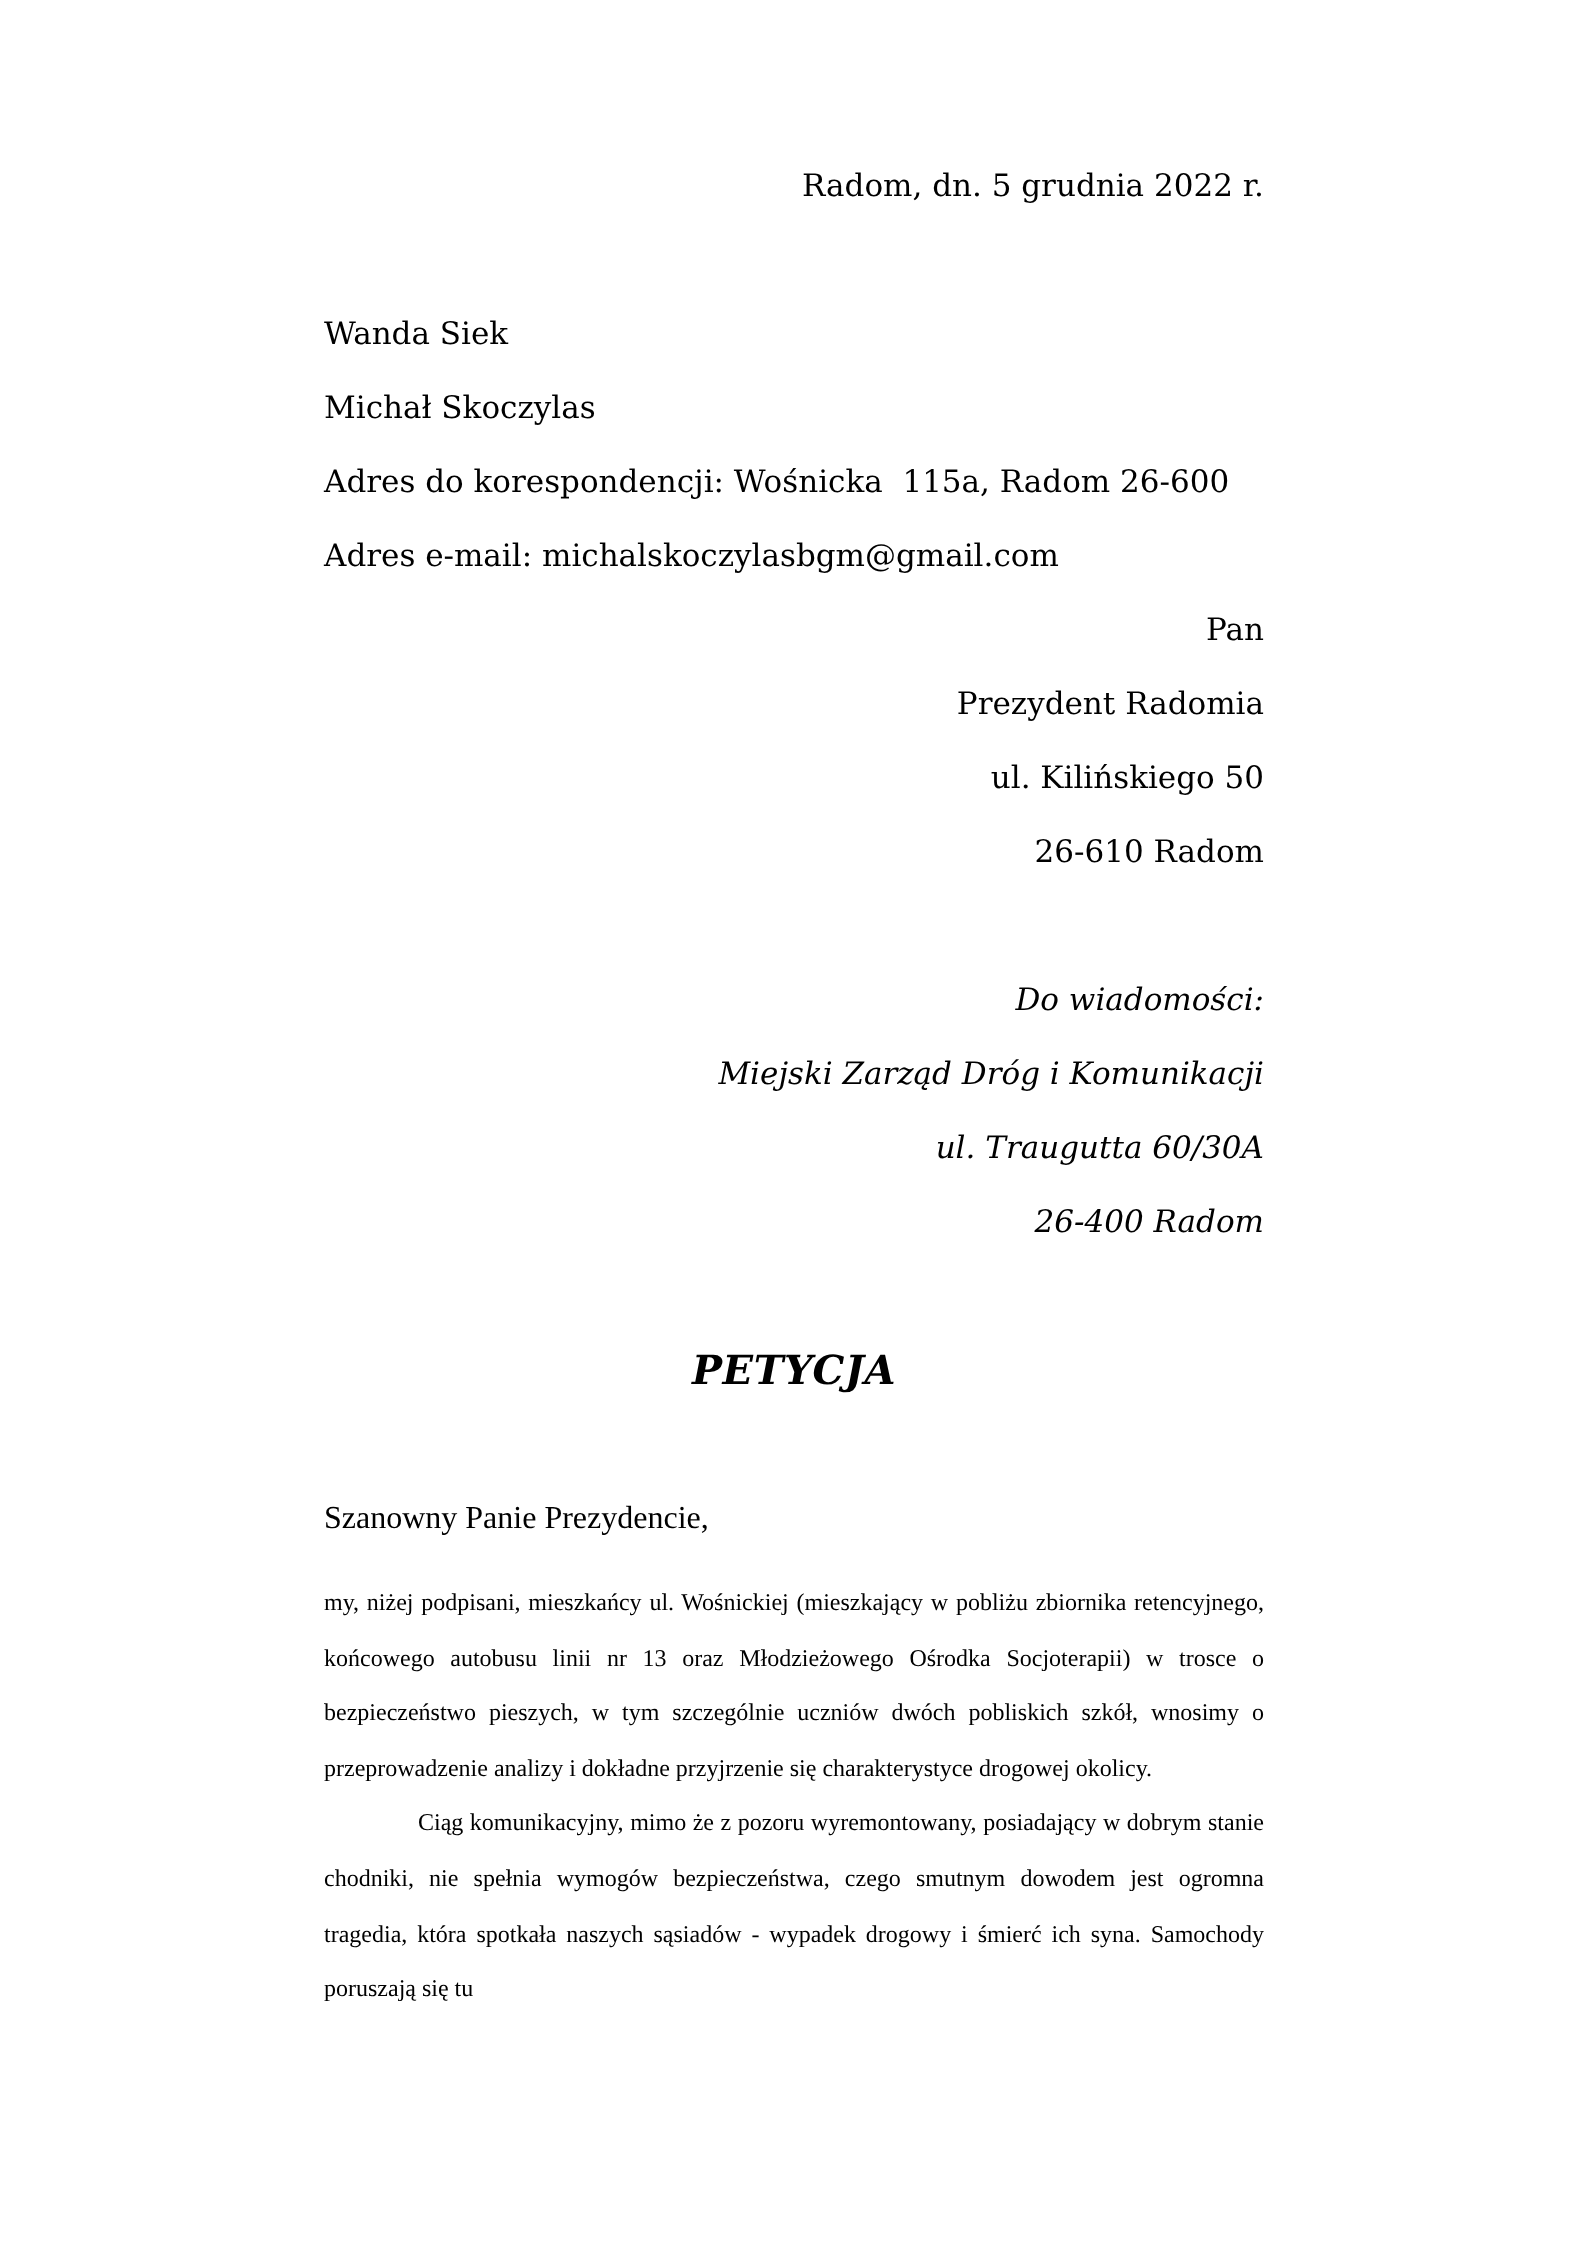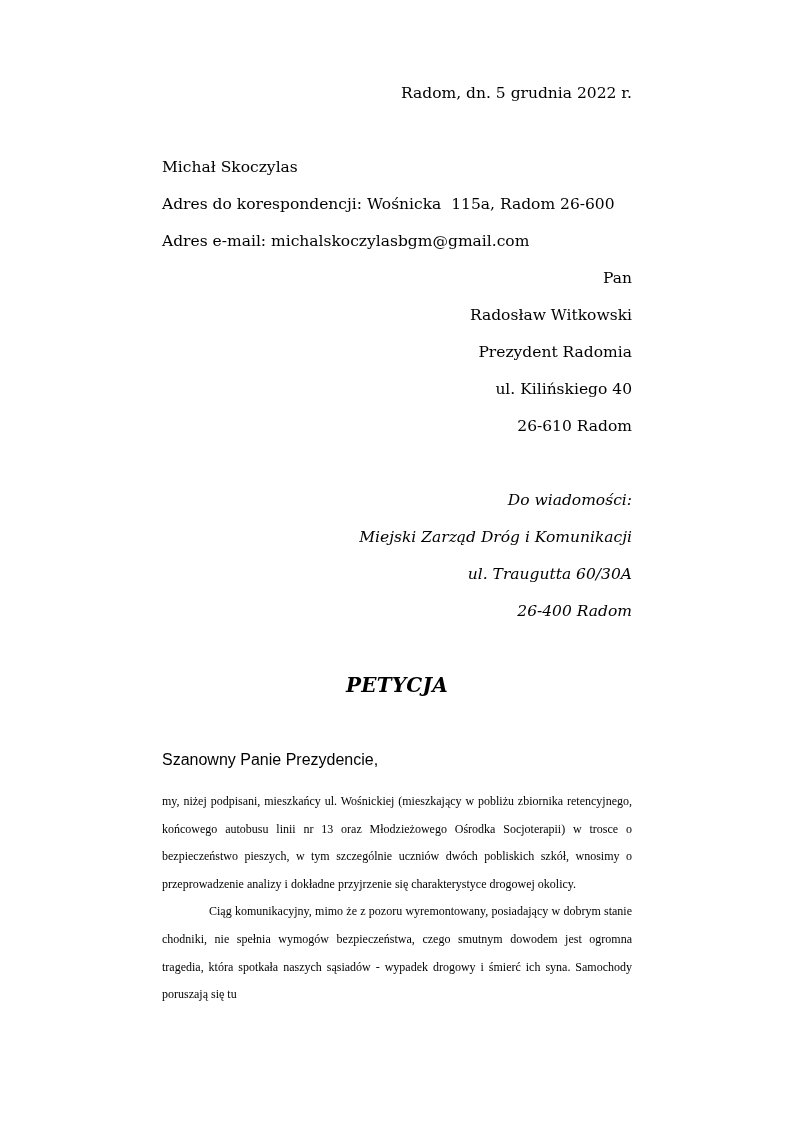--- a/index.html
+++ b/index.html
@@ -27,21 +27,21 @@
   .title {
     font-family: "DejaVu Serif", serif;
     font-weight: bold;
     font-size: 20px;
     line-height: 37px;
     text-align: center;
     letter-spacing: 0.3px;
     font-style: italic;
   }
   .salutation {
-    font-family: Liberation Sans, sans-serif;
+    font-family: Liberation Serif, serif;
     font-size: 16px;
     line-height: 37px;
     margin: 0 0 10px 0;
   }
   .para {
     font-family: Liberation Serif, serif;
     font-size: 12px;
     line-height: 27.6px;
     text-align: justify;
     margin: 0;
@@ -51,30 +51,30 @@
 </head>
 <body>
 
 <div class="page">
 
   <div class="hline right">Radom, dn. 5 grudnia 2022 r.</div>
 
   <div class="spacer"></div>
 
   <div>
+    <div class="hline">Wanda Siek</div>
     <div class="hline">Michał Skoczylas</div>
     <div class="hline">Adres do korespondencji: Wośnicka  115a, Radom 26-600</div>
     <div class="hline">Adres e-mail: michalskoczylasbgm@gmail.com</div>
   </div>
 
   <div>
     <div class="hline right">Pan</div>
-    <div class="hline right">Radosław Witkowski</div>
     <div class="hline right">Prezydent Radomia</div>
-    <div class="hline right">ul. Kilińskiego 40</div>
+    <div class="hline right">ul. Kilińskiego 50</div>
     <div class="hline right">26-610 Radom</div>
   </div>
 
   <div class="spacer"></div>
 
   <div>
     <div class="hline right italic">Do wiadomości:</div>
     <div class="hline right italic">Miejski Zarząd Dróg i Komunikacji</div>
     <div class="hline right italic">ul. Traugutta 60/30A</div>
     <div class="hline right italic">26-400 Radom</div>

